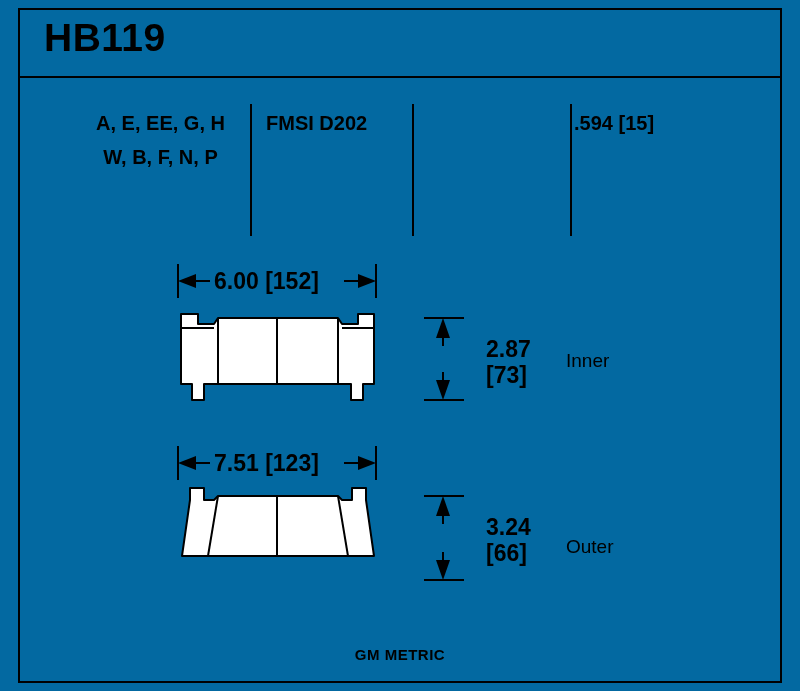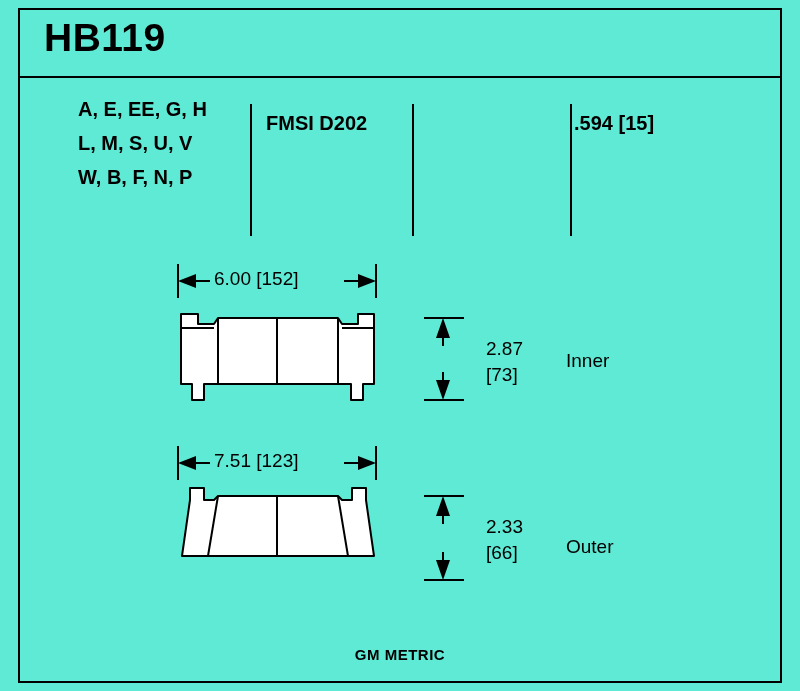--- a/index.html
+++ b/index.html
@@ -9,21 +9,21 @@
   }
   body {
     font-family: "Liberation Sans", sans-serif;
     color: #000000;
   }
   #sheet {
     position: relative;
     width: 800px;
     height: 691px;
     box-sizing: border-box;
-    background: #5eead4;
+    background: #0369a1;
     overflow: hidden;
     padding-left: 16px;
   }
 
   
   .border-top {
     position: absolute;
     left: 18px; right: 18px; top: 8px;
     height: 2px;
     background: #000;
@@ -80,23 +80,23 @@
     width: 2px;
     background: #000;
   }
   .col-div-1 { left: 232px; height: 132px; }
   .col-div-2 { left: 394px; height: 132px; }
   .col-div-3 { left: 552px; height: 132px; }
 
   .compound-col {
     position: absolute;
     left: 60px;
-    top: 14px;
+    top: 28px;
     width: 165px;
-    text-align: left;
+    text-align: center;
   }
   .compound-col div {
     font-size: 20px;
     font-weight: bold;
     line-height: 34px;
     white-space: nowrap;
   }
   .fmsi-col {
     position: absolute;
     left: 248px;
@@ -129,22 +129,22 @@
     position: absolute;
     left: 18px;
     top: 256px;
     width: 764px;
     height: 420px;
   }
 
   
   .dim {
     position: absolute;
-    font-size: 19px;
-    font-weight: normal;
+    font-size: 23px;
+    font-weight: bold;
     white-space: nowrap;
   }
   .dim.two-line {
     text-align: left;
     line-height: 26px;
   }
   .label-name {
     position: absolute;
     font-size: 19px;
     font-weight: normal;
@@ -187,21 +187,20 @@
   <div class="part-number">HB119</div>
   <div class="header-rule"></div>
 
   <div class="spec-table">
     <div class="col-div col-div-1"></div>
     <div class="col-div col-div-2"></div>
     <div class="col-div col-div-3"></div>
 
     <div class="compound-col">
       <div>A, E, EE, G, H</div>
-      <div>L, M, S, U, V</div>
       <div>W, B, F, N, P</div>
     </div>
 
     <div class="fmsi-col">
       <div>FMSI D202</div>
     </div>
 
     <div class="thick-col">
       <div>.594 [15]</div>
     </div>
@@ -271,20 +270,20 @@
     </svg>
 
     <div class="dim" style="left:196px; top:12px;">6.00 [152]</div>
 
     <div class="dim two-line" style="left:468px; top:80px;">2.87</div>
     <div class="dim two-line" style="left:468px; top:106px;">[73]</div>
     <div class="label-name" style="left:548px; top:94px;">Inner</div>
 
     <div class="dim" style="left:196px; top:194px;">7.51 [123]</div>
 
-    <div class="dim two-line" style="left:468px; top:258px;">2.33</div>
+    <div class="dim two-line" style="left:468px; top:258px;">3.24</div>
     <div class="dim two-line" style="left:468px; top:284px;">[66]</div>
     <div class="label-name" style="left:548px; top:280px;">Outer</div>
   </div>
 
   <div class="footer-label">GM METRIC</div>
 
 </div>
 
 </body></html>

